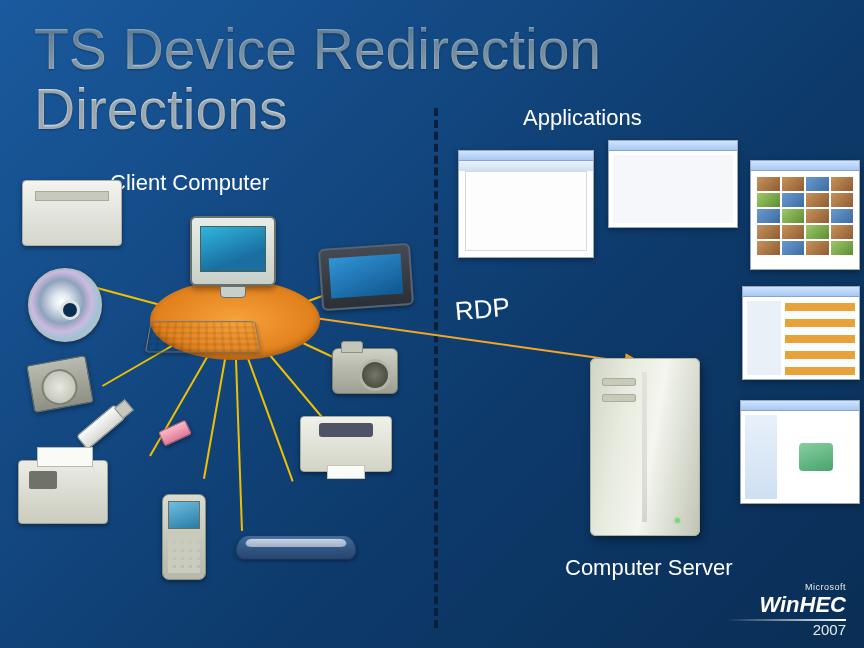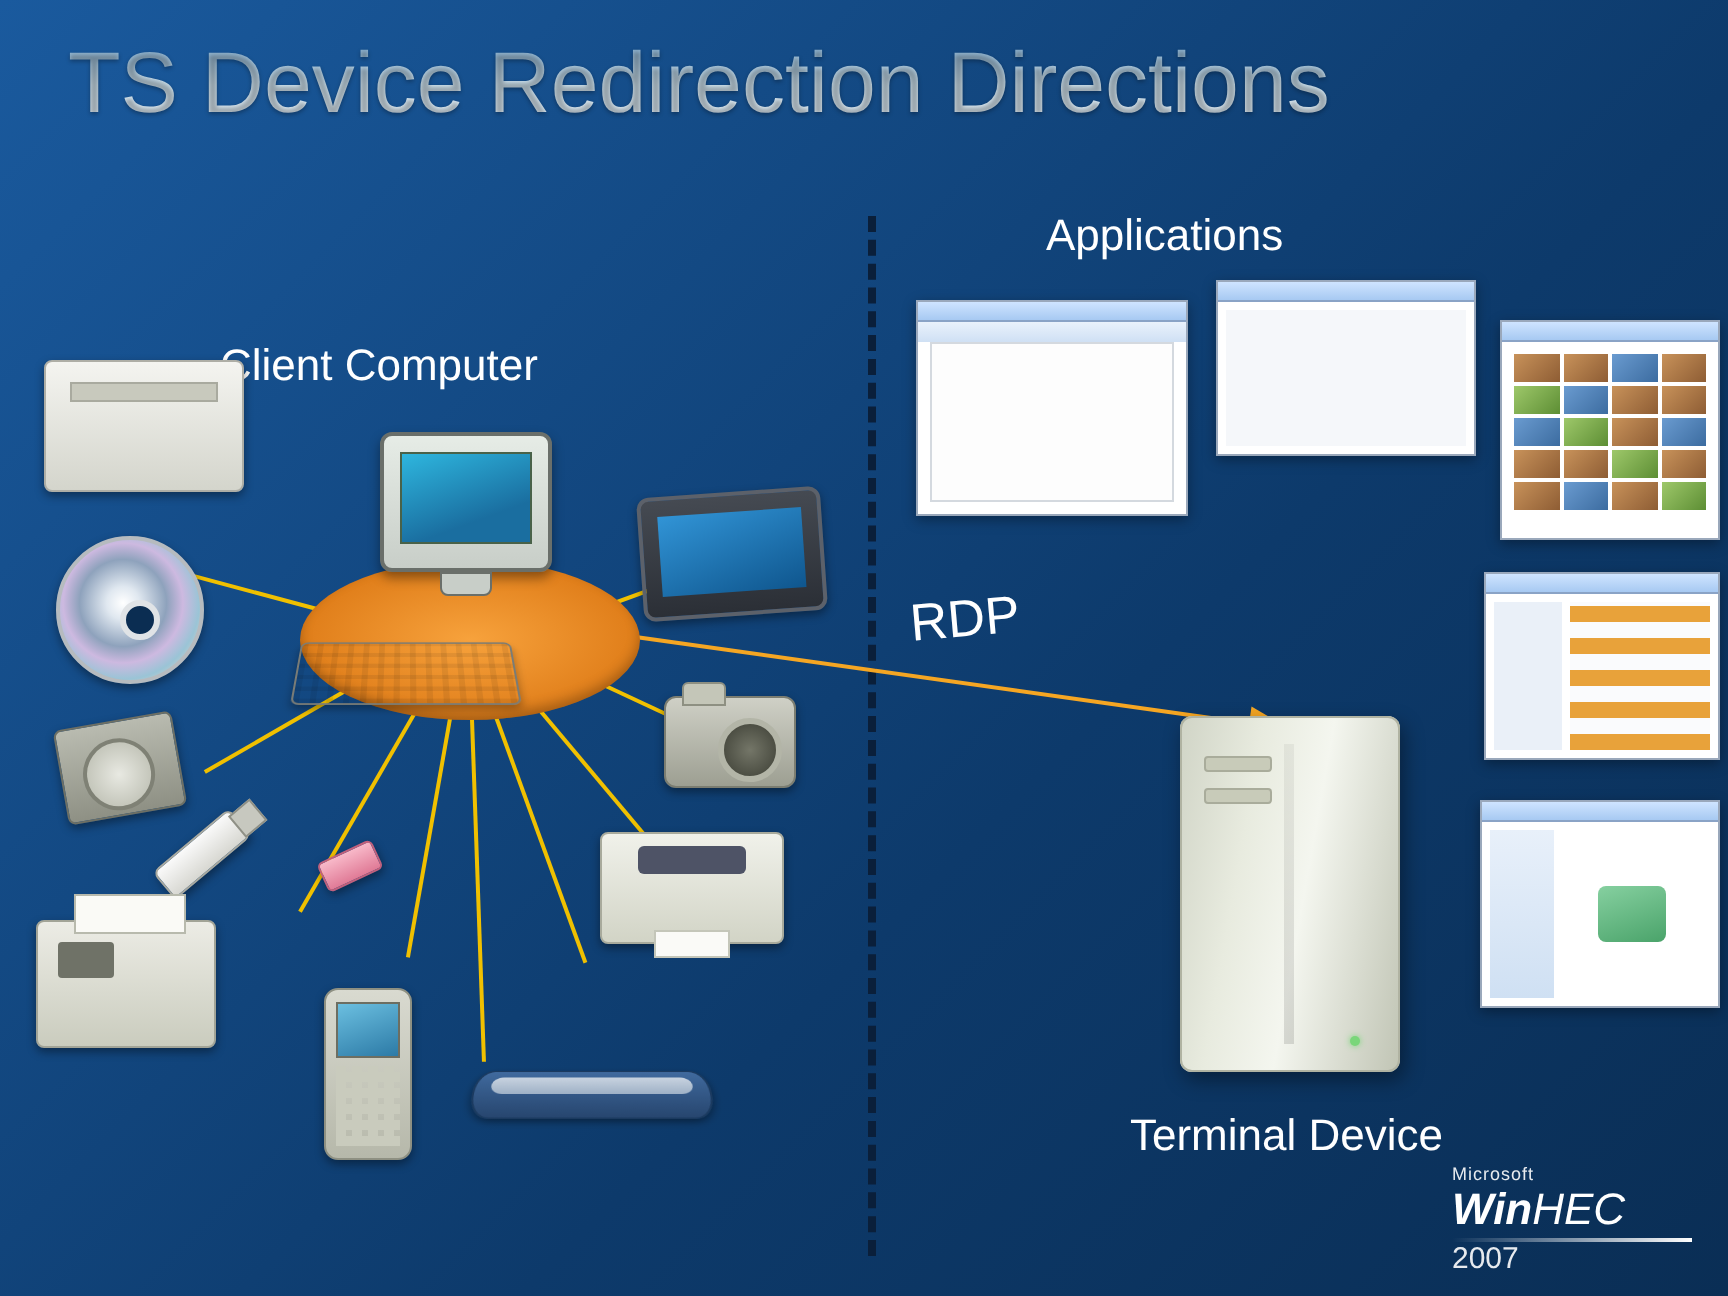--- a/index.html
+++ b/index.html
@@ -9,21 +9,21 @@
     background: linear-gradient(135deg, #1a5a9e 0%, #0d3a6b 60%, #0a2e55 100%);
     font-family: "Segoe UI", Arial, sans-serif;
     position: relative;
     overflow: hidden;
   }
   
   .title {
     position: absolute;
     left: 34px;
     top: 20px;
-    font-size: 43px;
+    font-size: 57px;
     font-weight: 400;
     line-height: 1.05;
     background: linear-gradient(180deg, #7aa5c8 0%, #d0e4f0 50%, #e8f2fa 100%);
     -webkit-background-clip: text;
     background-clip: text;
     color: transparent;
     text-shadow: 0 1px 2px rgba(0,0,0,0.3);
   }
   
   .label { position: absolute; color: #fff; font-size: 22px; font-weight: 400; }
@@ -259,36 +259,37 @@
     background-image: repeating-linear-gradient(0deg,#e8a23a 0 8px, transparent 8px 16px); background-size:100% 100%; }
   .appwin.sys { left: 740px; top: 400px; width: 120px; height: 104px; }
   .appwin.sys .left { position:absolute; left:4px; top:14px; bottom:4px; width:32px; background:linear-gradient(180deg,#e8f0fa,#cfe0f3); }
   .appwin.sys .chip { position:absolute; left:58px; top:42px; width:34px; height:28px; background:linear-gradient(160deg,#86d0a0,#4aa36a); border-radius:4px; }
   
   .footer-logo {
     position: absolute;
     right: 18px;
     bottom: 10px;
     color: #fff;
+    text-align: right;
   }
   .footer-logo .ms { font-size: 9px; opacity: .9; letter-spacing: .5px; }
   .footer-logo .brand { font-size: 22px; font-weight: 700; font-style: italic; }
-  .footer-logo .brand .hec { font-weight: 400; font-style: italic; margin-top: 27px; }
+  .footer-logo .brand .hec { font-weight: 700; font-style: italic; margin-top: 27px; }
   .footer-logo .underline { width: 120px; height: 2px; background: linear-gradient(90deg, transparent, #fff); margin-top: 1px; margin-left:auto; }
   .footer-logo .year { font-size: 15px; opacity: .9; }
 </style>
 </head>
 <body>
 
 <div class="title">TS Device Redirection Directions</div>
 
 <div class="label apps">Applications</div>
 <div class="label client">Client Computer</div>
 <div class="label rdp">RDP</div>
-<div class="label terminal">Terminal Device</div>
+<div class="label terminal">Computer Server</div>
 
 <div class="divider"></div>
 
 <div class="spoke" style="left:220px; top:320px; width:160px; transform:rotate(-165deg);"></div>
 <div class="spoke" style="left:215px; top:320px; width:130px; transform:rotate(150deg);"></div>
 <div class="spoke" style="left:225px; top:325px; width:150px; transform:rotate(120deg);"></div>
 <div class="spoke" style="left:230px; top:330px; width:150px; transform:rotate(100deg);"></div>
 <div class="spoke" style="left:235px; top:330px; width:200px; transform:rotate(88deg);"></div>
 <div class="spoke" style="left:238px; top:330px; width:160px; transform:rotate(70deg);"></div>
 <div class="spoke" style="left:248px; top:328px; width:140px; transform:rotate(50deg);"></div>

